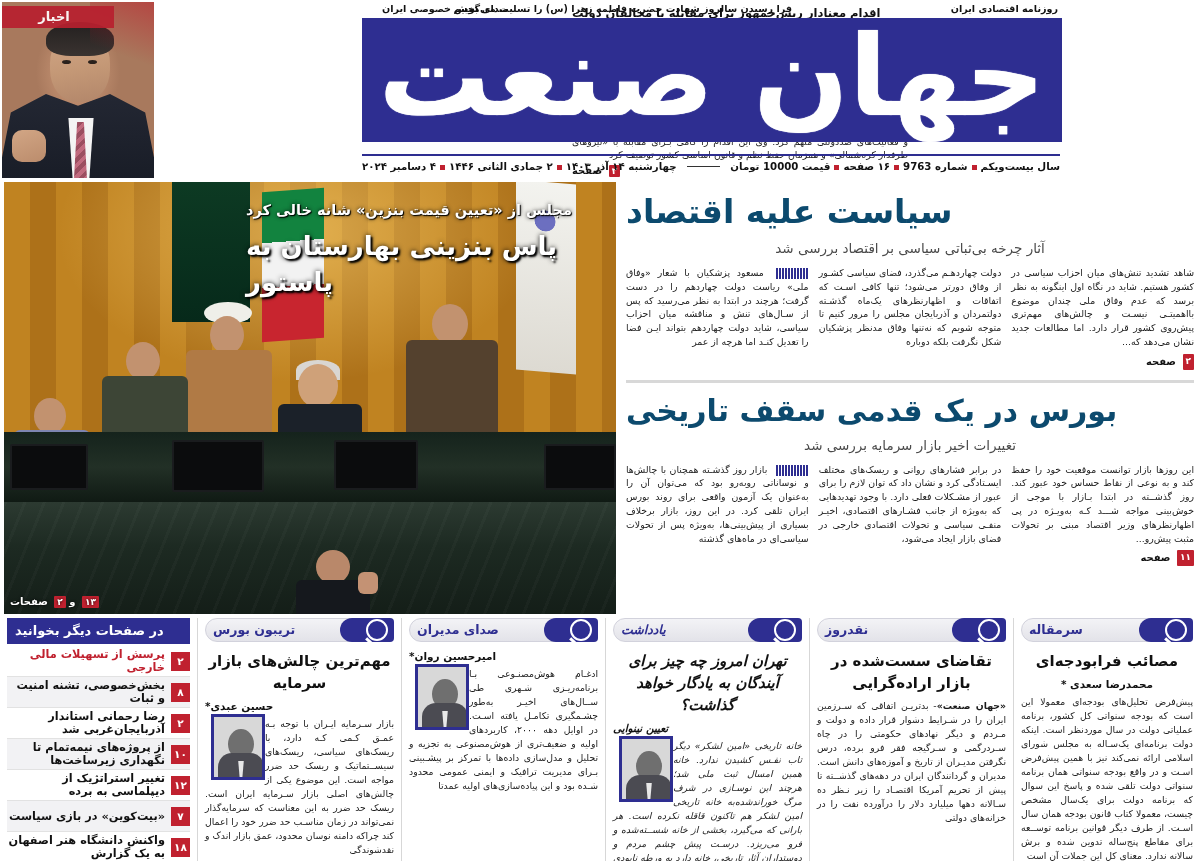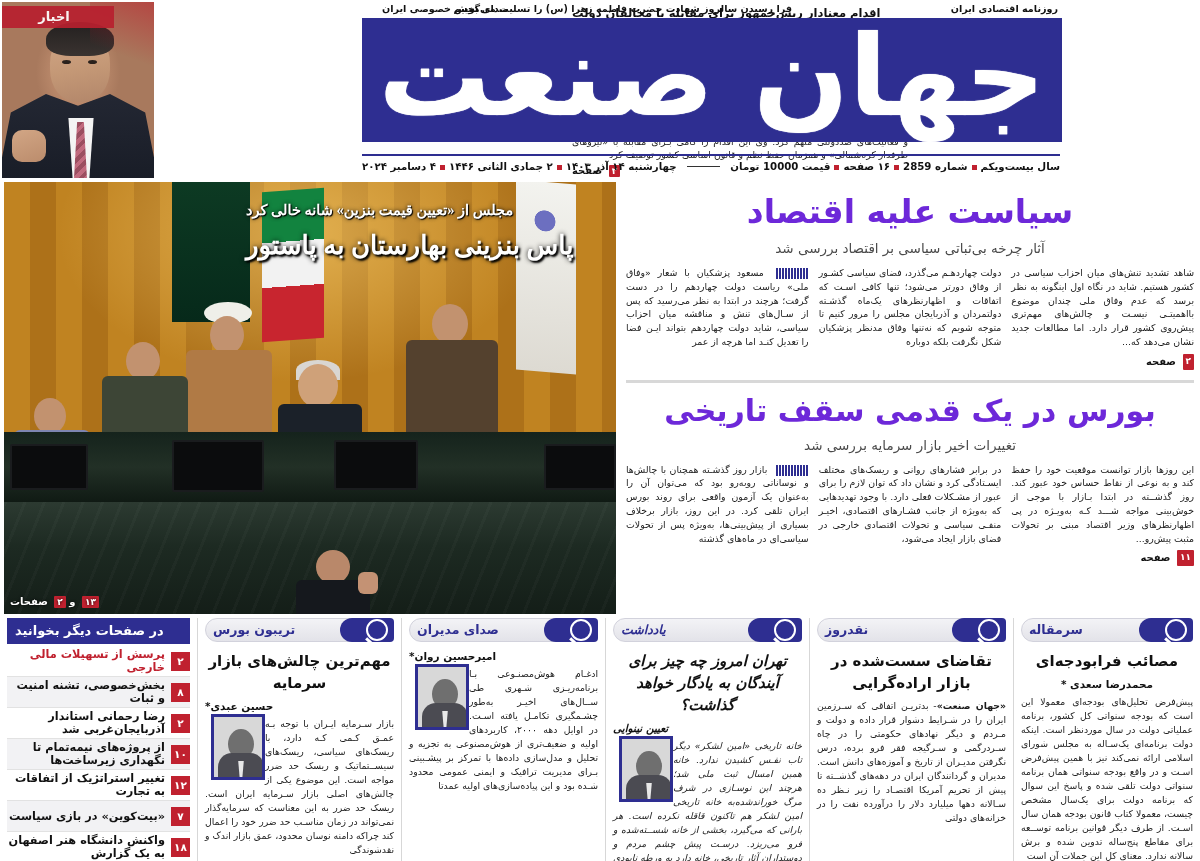--- a/index.html
+++ b/index.html
@@ -171,39 +171,39 @@
   .p-cleric .turban { position:absolute; top:0; left:18px; width:48px; height:22px; border-radius:50%; background:#efefe9; }
   .p-cleric .f-body { top:48px; left:0; width:86px; height:142px; background:#b07a45; }
   .p-right1 { top:122px; right:118px; width:92px; height:188px; }
   .p-right1 .f-head { top:0; left:26px; width:36px; height:40px; }
   .p-right1 .f-body { top:36px; left:0; width:92px; height:152px; background:#54412e; }
   .p-standing { top:368px; left:292px; width:74px; height:72px; }
   .p-standing .f-head { top:0; left:20px; width:34px; height:34px; background:#b9886a; }
   .p-standing .f-body { top:30px; left:0; width:74px; height:42px; background:#15181d; }
   .p-standing .hand { position:absolute; top:22px; left:62px; width:20px; height:22px; background:#c49274; border-radius:6px; }
 
-  .parl-overlay { position:absolute; top:18px; right:10px; width:360px; text-align:left;font-family:Liberation Serif, serif; }
+  .parl-overlay { position:absolute; top:18px; right:10px; width:360px; text-align:left; }
   .parl-kicker {
     font-size:14.5px; font-weight:bold; color:#fff; line-height:20px;
     text-shadow: 0 0 4px rgba(0,0,0,.85), 1px 1px 1px #000;
   }
   .parl-title {
     font-size:26px; font-weight:bold; color:#fff; line-height:36px; margin-top:8px;
     text-shadow: 0 0 5px rgba(0,0,0,.9), 2px 2px 2px #000;
   }
   .parl-pages {
     position:absolute; bottom:6px; left:6px; font-size:10px; font-weight:bold; color:#fff;
     text-shadow:0 0 3px #000;
   }
   .parl-pages .page-badge { background:#c0212f; }
 
   
   .rightcol { position:absolute; top:0; right:0; width:580px; height:440px; padding:4px 6px 0 6px; }
   .lead { margin-top:8px; }
-  .lead-title { font-size:33px; font-weight:bold; color:#6d28d9; text-align:center; line-height:44px; }
+  .lead-title { font-size:33px; font-weight:bold; color:#0c4a6e; text-align:left; line-height:44px; }
   .lead-sub { font-size:13.5px; color:#4a4a4a; text-align:center; margin-top:6px; }
   .lead-cols { display:flex; gap:10px; margin-top:10px; direction:rtl; }
   .lead-cols .c { flex:1; font-size:9.4px; line-height:13.8px; text-align:justify; color:#1b1b1b; }
   .stamp {
     display:inline-block; width:34px; height:11px; background:#2e2e91;
     margin-left:4px; vertical-align:middle;
     background-image: repeating-linear-gradient(90deg,#fff 0 1px, #2e2e91 1px 3px);
   }
   .hr-rule { height:3px; background:#d8d8d8; margin:10px 0 8px; }
 
@@ -300,21 +300,21 @@
       <div class="mh-top">
         <span class="mh-left-label">صدای بخش خصوصی ایران</span>
         <span class="mh-center-label">فرا رسیدن سالروز شهادت حضرت فاطمه زهرا (س) را تسلیت می‌گوییم</span>
         <span class="mh-right-label">روزنامه اقتصادی ایران</span>
       </div>
       <div class="logo-box">
         <div class="logo-text">جهان صنعت</div>
       </div>
       <div class="dateline">
         <span class="dl">
-          <span>سال بیست‌ویکم</span><span class="sq"></span><span>شماره 2859</span><span class="sq"></span><span>۱۶ صفحه</span><span class="sq"></span><span>قیمت 10000 تومان</span>
+          <span>سال بیست‌ویکم</span><span class="sq"></span><span>شماره 9763</span><span class="sq"></span><span>۱۶ صفحه</span><span class="sq"></span><span>قیمت 10000 تومان</span>
         </span>
         <span class="rule"></span>
         <span class="dl">
           <span>چهارشنبه ۱۴ آذر ۱۴۰۳</span><span class="sq"></span><span>۲ جمادی الثانی ۱۴۴۶</span><span class="sq"></span><span>۴ دسامبر ۲۰۲۴</span>
         </span>
       </div>
     </div>
   </div>
 
   <div class="main">
@@ -511,21 +511,21 @@
         <div class="op-row">
           <span class="op-num">۲</span>
           <span class="op-text">رضا رحمانی استاندار آذربایجان‌غربی شد</span>
         </div>
         <div class="op-row">
           <span class="op-num">۱۰</span>
           <span class="op-text">از پروژه‌های نیمه‌تمام تا نگهداری زیرساخت‌ها</span>
         </div>
         <div class="op-row">
           <span class="op-num">۱۲</span>
-          <span class="op-text">تغییر استراتژیک از اتفاقات به تجارت</span>
+          <span class="op-text">تغییر استراتژیک از دیپلماسی به برده</span>
         </div>
         <div class="op-row">
           <span class="op-num">۷</span>
           <span class="op-text">«بیت‌کوین» در بازی سیاست</span>
         </div>
         <div class="op-row">
           <span class="op-num">۱۸</span>
           <span class="op-text">واکنش دانشگاه هنر اصفهان به یک گزارش</span>
         </div>
       </div>

